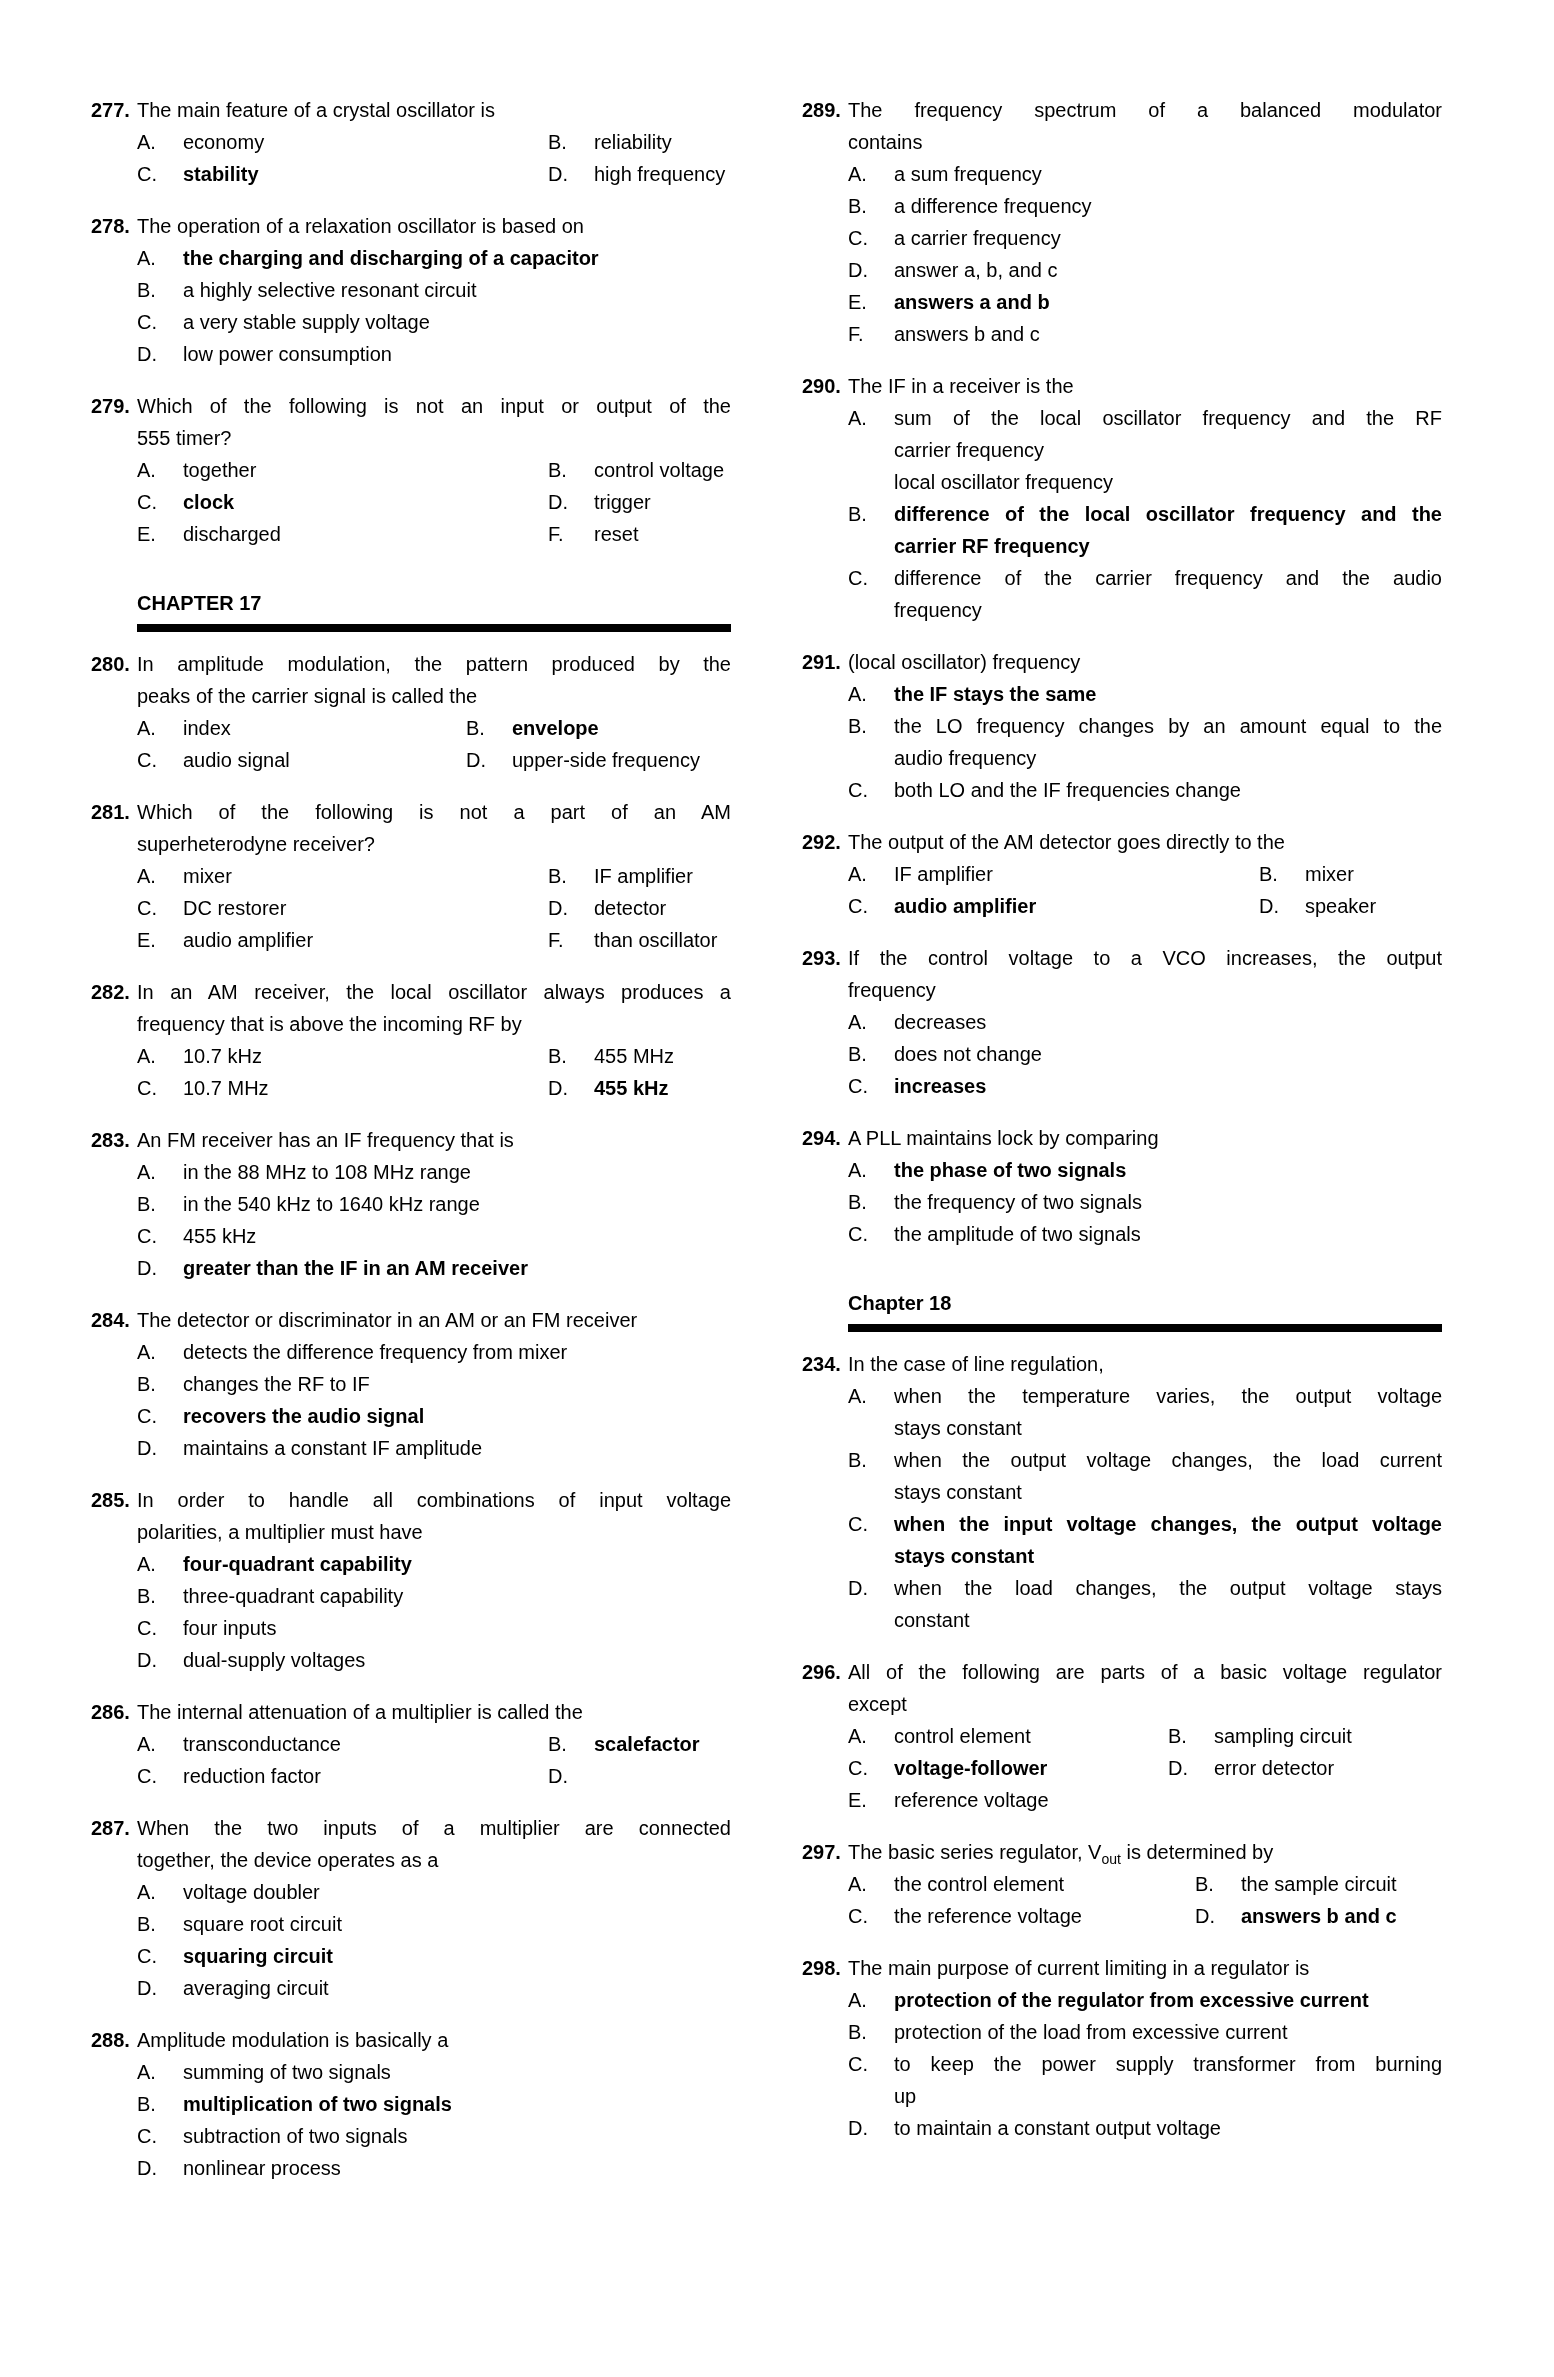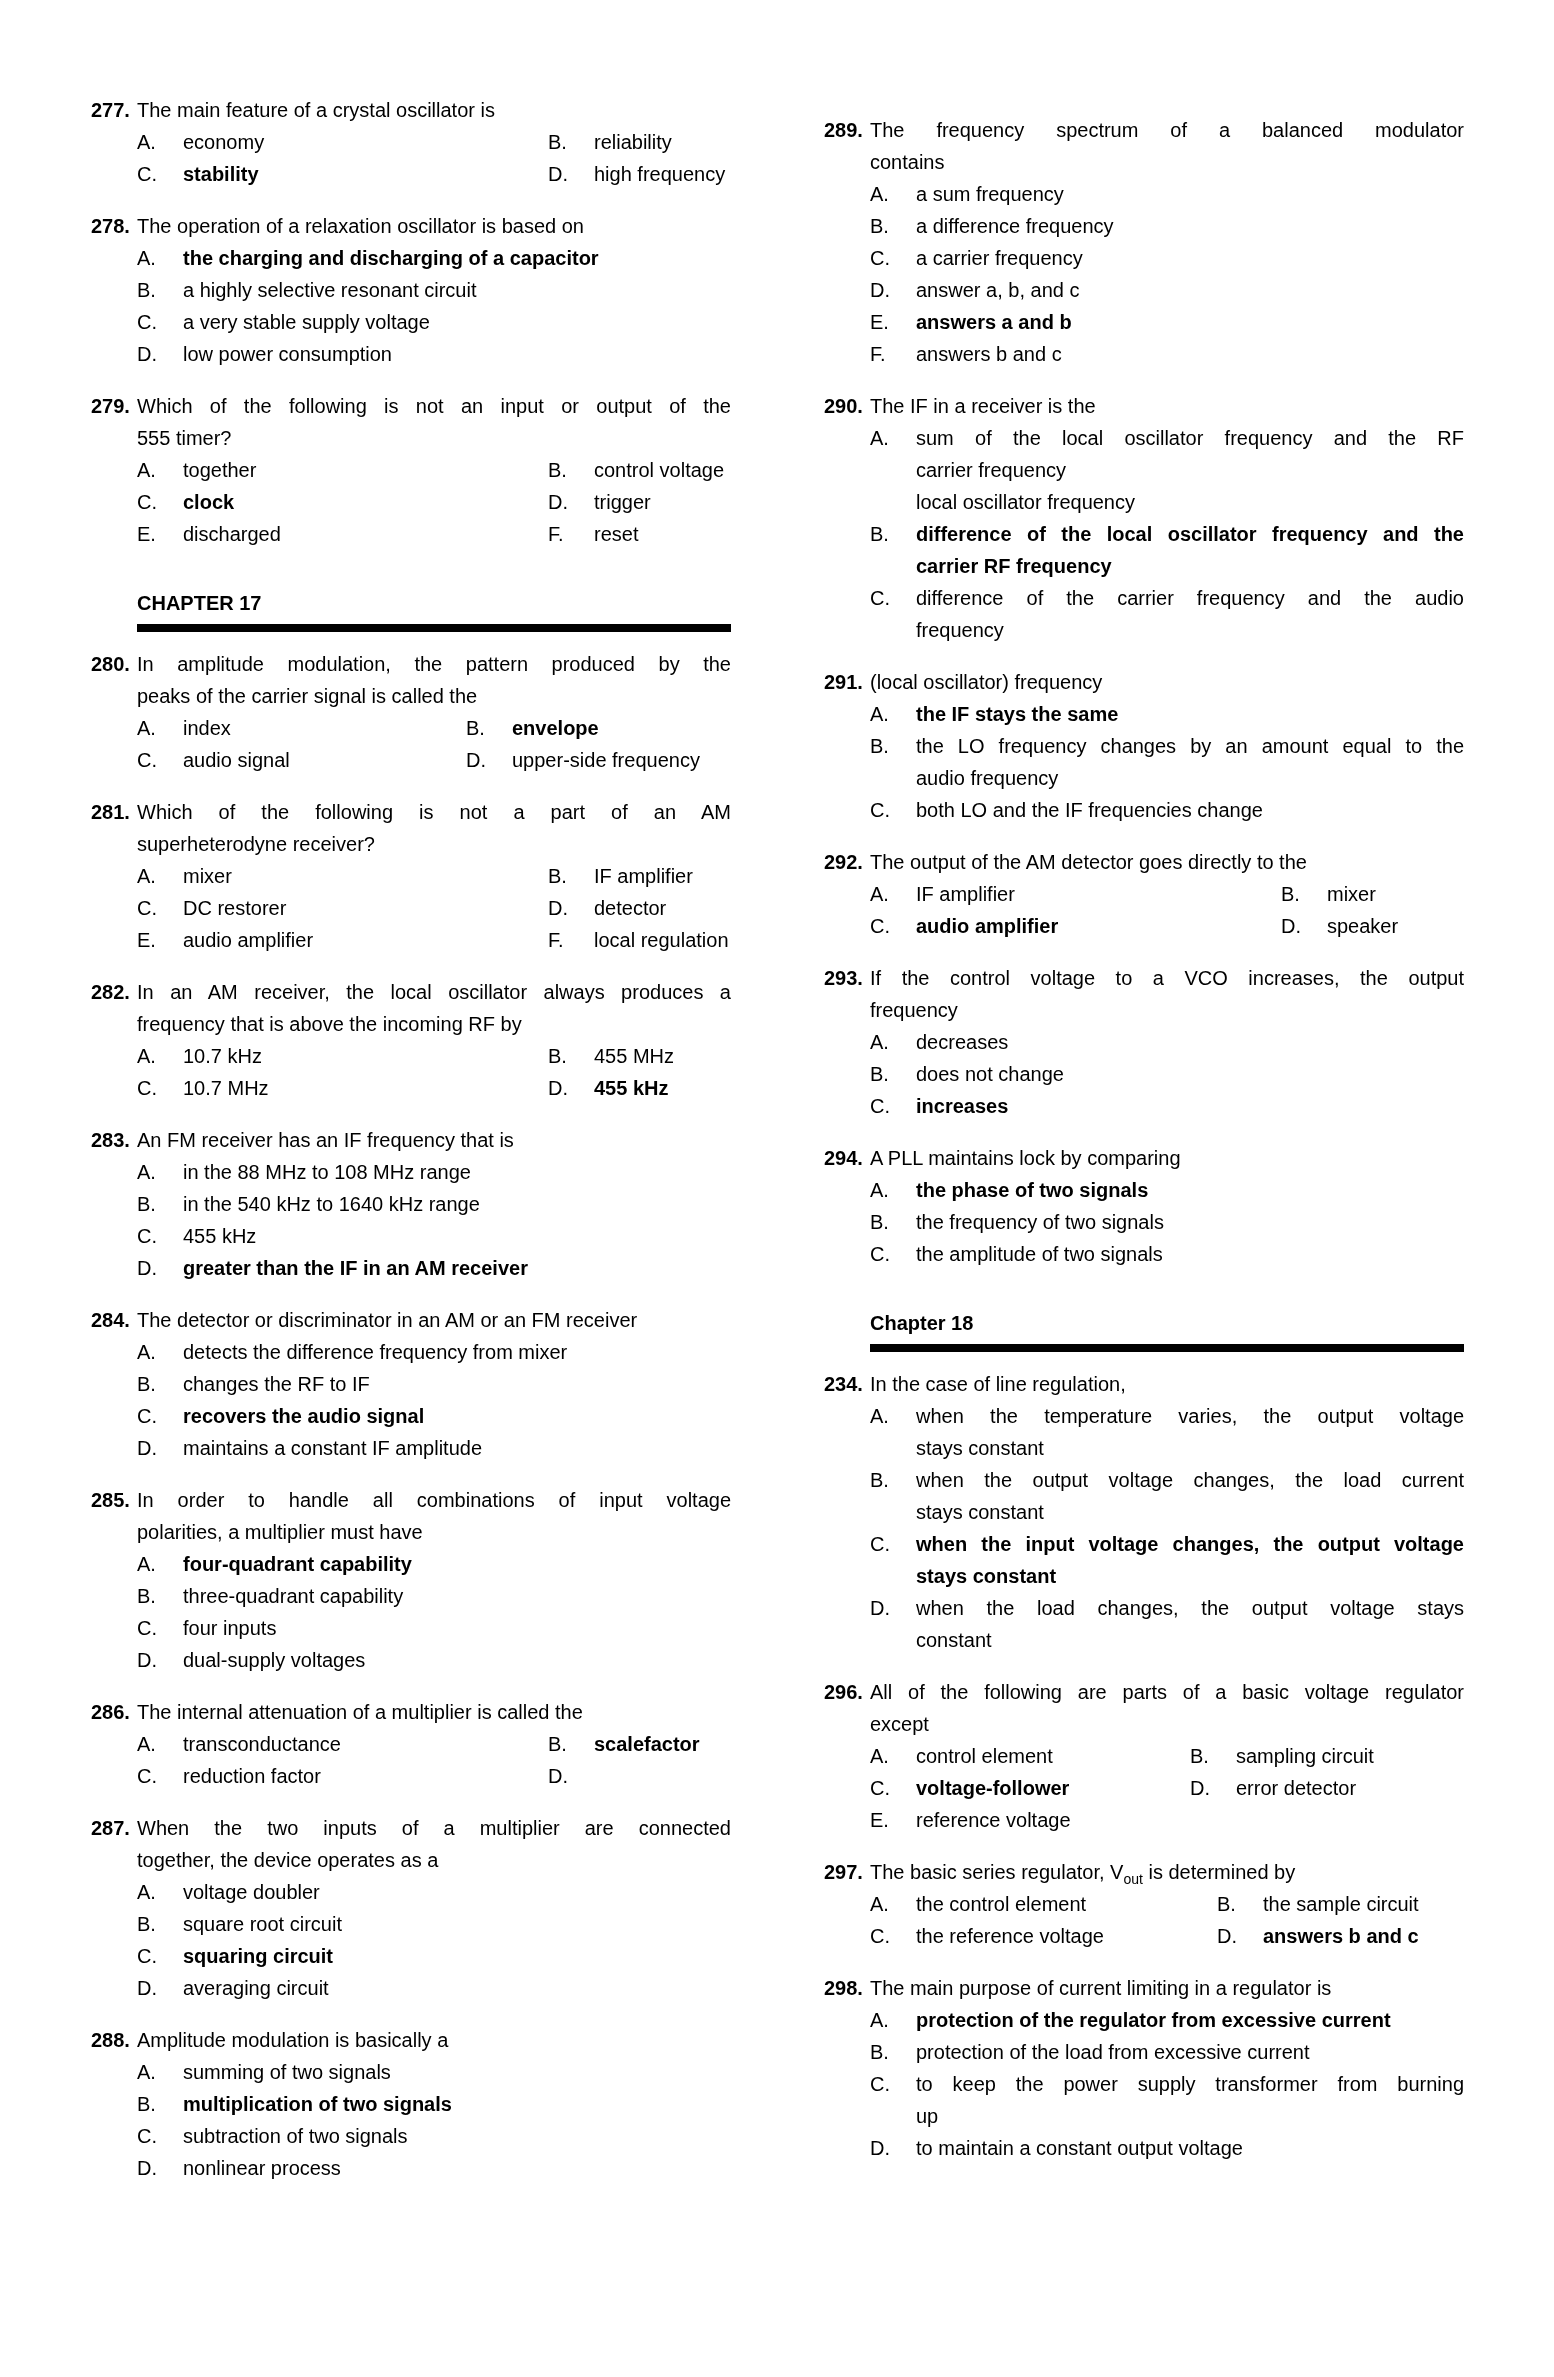--- a/index.html
+++ b/index.html
@@ -6,21 +6,21 @@
   body {
     width: 1554px;
     height: 2377px;
     background: #ffffff;
     color: #000000;
     font-family: "Liberation Sans", sans-serif;
     font-size: 20px;
     line-height: 32px;
     overflow: hidden;
   }
-  .page { display: flex; gap: 93px; padding: 94px 91px 0 91px; align-items: center; }
+  .page { display: flex; gap: 71px; padding: 94px 91px 0 91px; }
   .column { flex: 0 0 640px; width: 640px; }
   .question { margin-bottom: 20px; }
   .q-head { display: flex; }
   .q-number { flex: 0 0 46px; font-weight: 700; }
   .q-body { flex: 1; min-width: 0; }
   .q-options { margin-left: 46px; }
   .jline { text-align: justify; text-align-last: justify; }
   .opt-row { display: flex; }
   .opt { display: flex; align-items: flex-start; }
   .opt-single { flex: 1; min-width: 0; }
@@ -255,21 +255,21 @@
           <div class="opt-row">
             <div class="opt opt-first" style="width: 411px;">
               <span class="opt-label">E.</span>
               <div class="opt-text">
                 <div>audio amplifier</div>
               </div>
             </div>
             <div class="opt opt-last">
               <span class="opt-label">F.</span>
               <div class="opt-text">
-                <div>local regulation</div>
+                <div>than oscillator</div>
               </div>
             </div>
           </div>
         </div>
       </div>
       <div class="question">
         <div class="q-head">
           <span class="q-number">282.</span>
           <div class="q-body">
             <div class="jline">In an AM receiver, the local oscillator always produces a</div>

